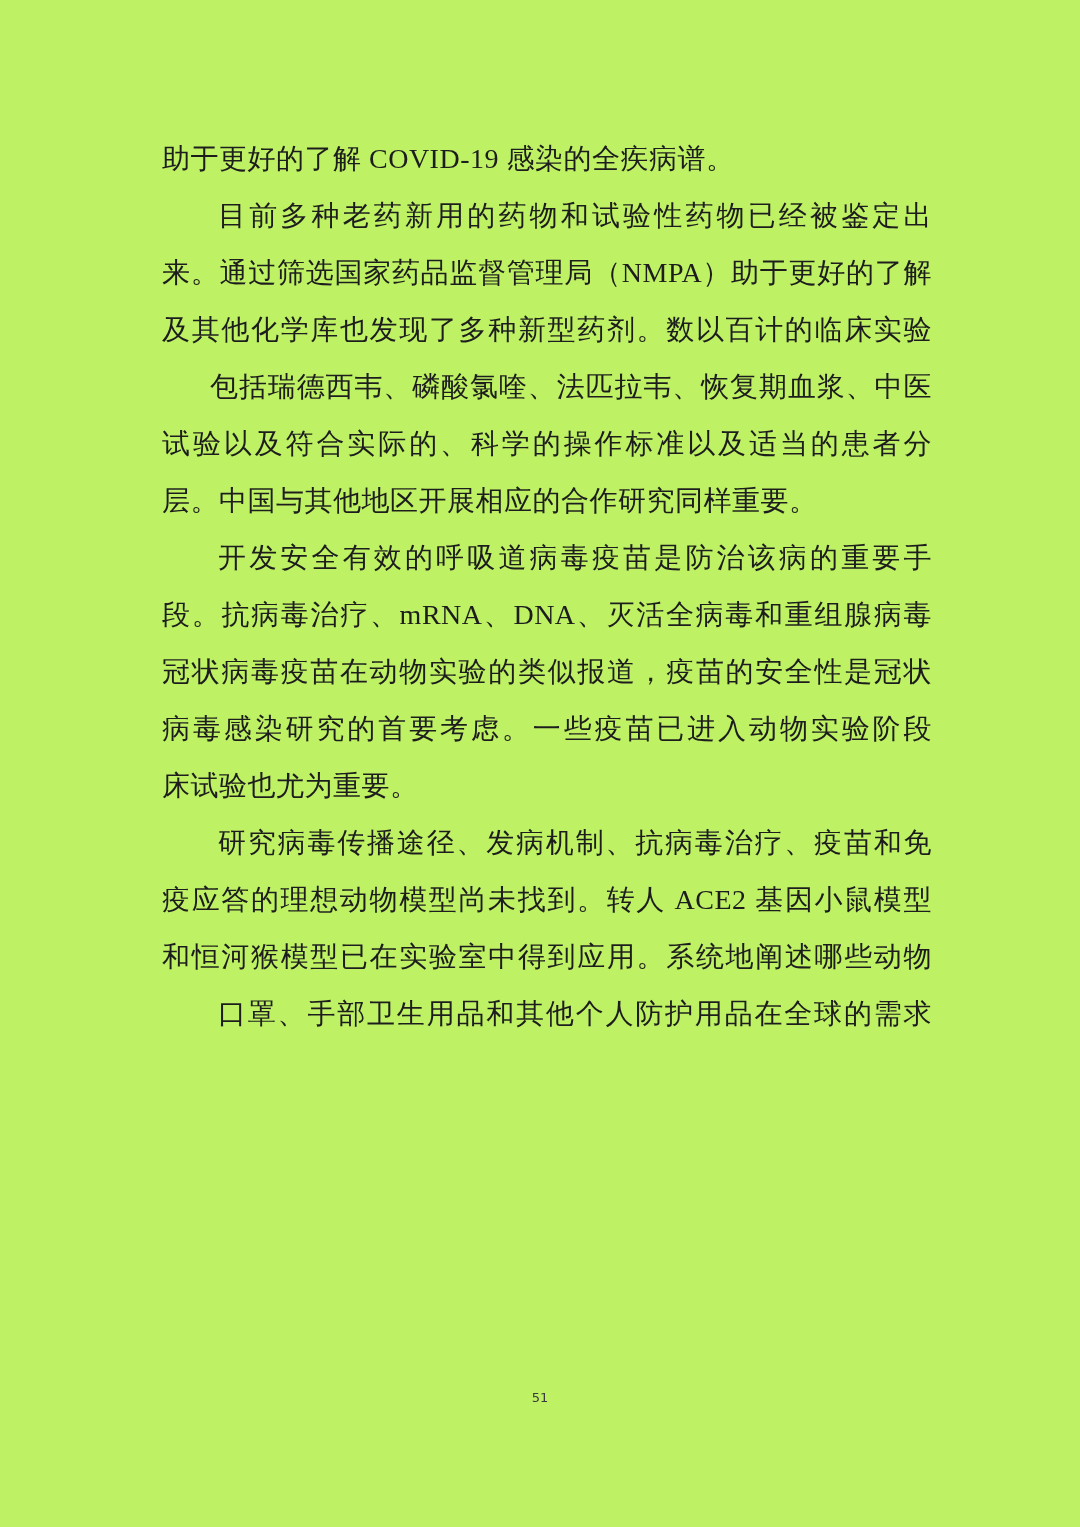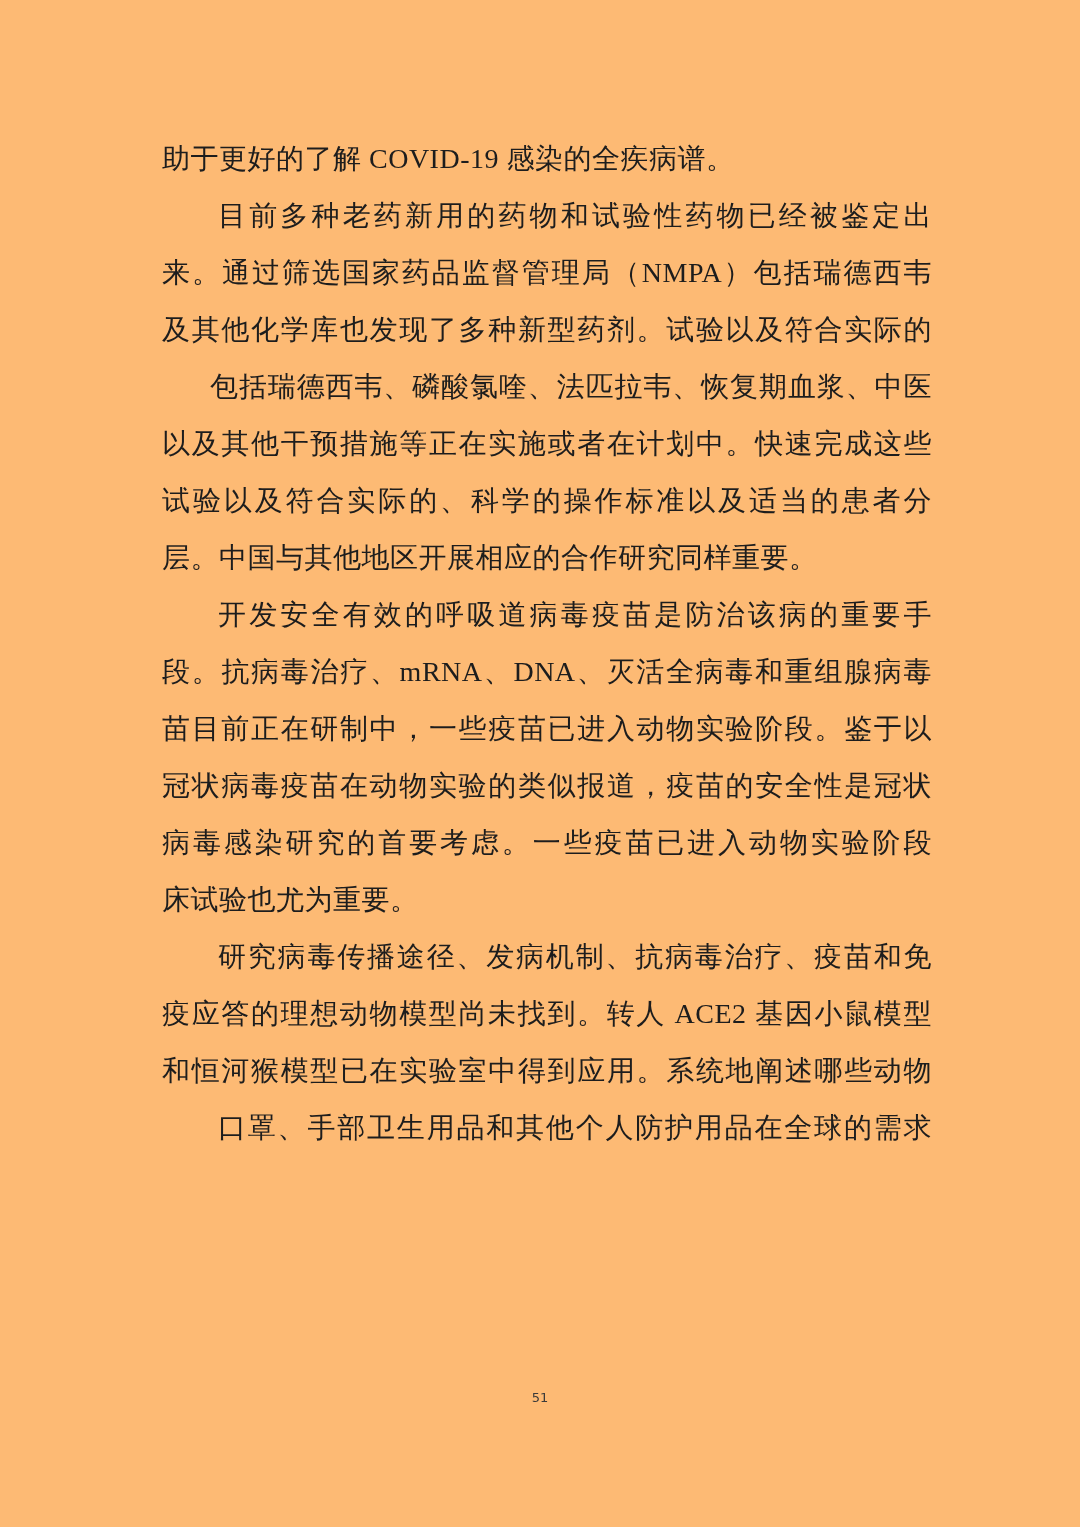--- a/index.html
+++ b/index.html
@@ -47,33 +47,31 @@
     text-align: center;
     font-family: "DejaVu Sans", sans-serif;
     font-size: 13px;
     line-height: 40px;
     color: #3a3a3a;
   }
 </style>
 </head>
 <body>
 
-<div class="page" style="background: #fdba74;">
+<div class="page" style="background: #bef264;">
   <div class="content" id="lines-container">
       <div class="text-line" style="color: rgb(29, 29, 29);">助于更好的了解 COVID-19 感染的全疾病谱。</div>
       <div class="text-line indent justify" style="color: rgb(29, 29, 29);">目前多种老药新用的药物和试验性药物已经被鉴定出</div>
-      <div class="text-line justify" style="color: rgb(29, 29, 29);">来。通过筛选国家药品监督管理局（NMPA）包括瑞德西韦</div>
-      <div class="text-line justify" style="color: rgb(29, 29, 29);">及其他化学库也发现了多种新型药剂。试验以及符合实际的</div>
+      <div class="text-line justify" style="color: rgb(29, 29, 29);">来。通过筛选国家药品监督管理局（NMPA）助于更好的了解</div>
+      <div class="text-line justify" style="color: rgb(29, 29, 29);">及其他化学库也发现了多种新型药剂。数以百计的临床实验</div>
       <div class="text-line justify" style="color: rgb(29, 29, 29); margin-left: 48px;">包括瑞德西韦、磷酸氯喹、法匹拉韦、恢复期血浆、中医药</div>
-      <div class="text-line justify" style="color: rgb(29, 29, 29);">以及其他干预措施等正在实施或者在计划中。快速完成这些</div>
       <div class="text-line justify" style="color: rgb(29, 29, 29);">试验以及符合实际的、科学的操作标准以及适当的患者分</div>
       <div class="text-line" style="color: rgb(29, 29, 29);">层。中国与其他地区开展相应的合作研究同样重要。</div>
       <div class="text-line indent justify" style="color: rgb(29, 29, 29);">开发安全有效的呼吸道病毒疫苗是防治该病的重要手</div>
       <div class="text-line justify" style="color: rgb(29, 29, 29);">段。抗病毒治疗、mRNA、DNA、灭活全病毒和重组腺病毒疫</div>
-      <div class="text-line justify" style="color: rgb(29, 29, 29);">苗目前正在研制中，一些疫苗已进入动物实验阶段。鉴于以</div>
       <div class="text-line justify" style="color: rgb(29, 29, 29);">冠状病毒疫苗在动物实验的类似报道，疫苗的安全性是冠状</div>
       <div class="text-line justify" style="color: rgb(29, 29, 29);">病毒感染研究的首要考虑。一些疫苗已进入动物实验阶段</div>
       <div class="text-line" style="color: rgb(29, 29, 29);">床试验也尤为重要。</div>
       <div class="text-line indent justify" style="color: rgb(29, 29, 29);">研究病毒传播途径、发病机制、抗病毒治疗、疫苗和免</div>
       <div class="text-line justify" style="color: rgb(29, 29, 29);">疫应答的理想动物模型尚未找到。转人 ACE2 基因小鼠模型</div>
       <div class="text-line justify" style="color: rgb(29, 29, 29);">和恒河猴模型已在实验室中得到应用。系统地阐述哪些动物</div>
       <div class="text-line indent justify" style="color: rgb(29, 29, 29);">口罩、手部卫生用品和其他个人防护用品在全球的需求</div>
     </div>
   <div class="page-number" style="color: rgb(58, 58, 58);">51</div>
 </div>

